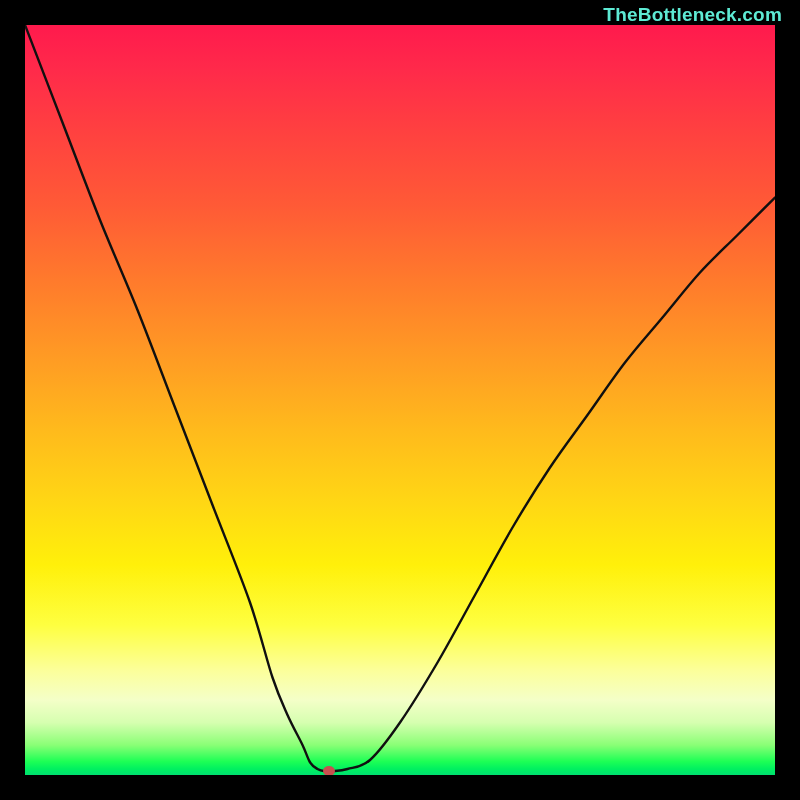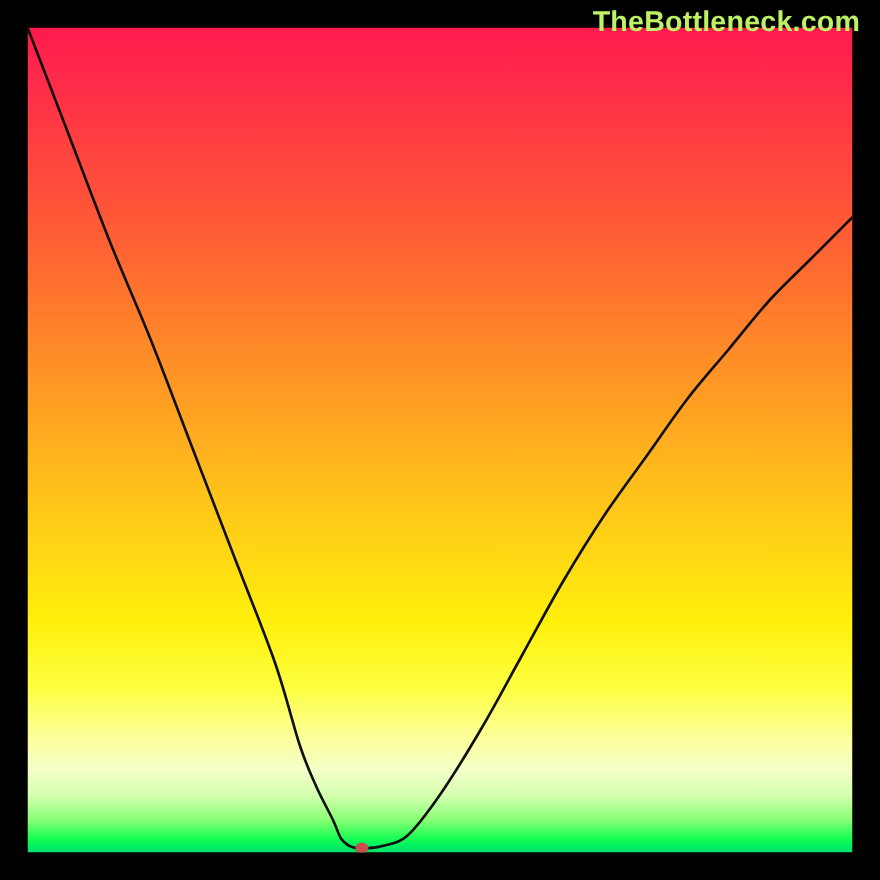--- a/index.html
+++ b/index.html
@@ -14,22 +14,22 @@
   .outer {
     position: relative;
     width: 800px;
     height: 800px;
     background: #000;
   }
   .watermark {
     position: absolute;
     top: 4px;
     right: 18px;
-    color: #bef264;
-    font-size: 26px;
+    color: #5eead4;
+    font-size: 19px;
     font-weight: 600;
     letter-spacing: 0.2px;
     z-index: 5;
   }
   .plot {
     position: absolute;
     left: 25px;
     top: 25px;
     width: 750px;
     height: 750px;

